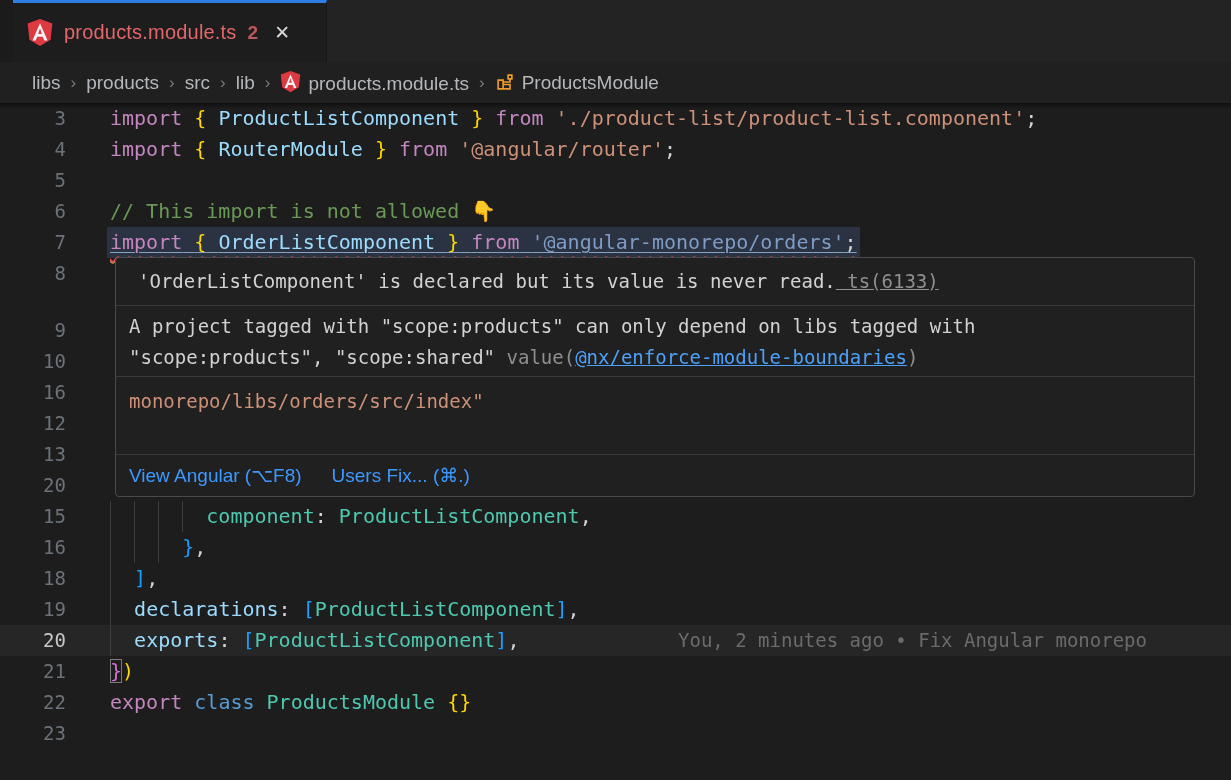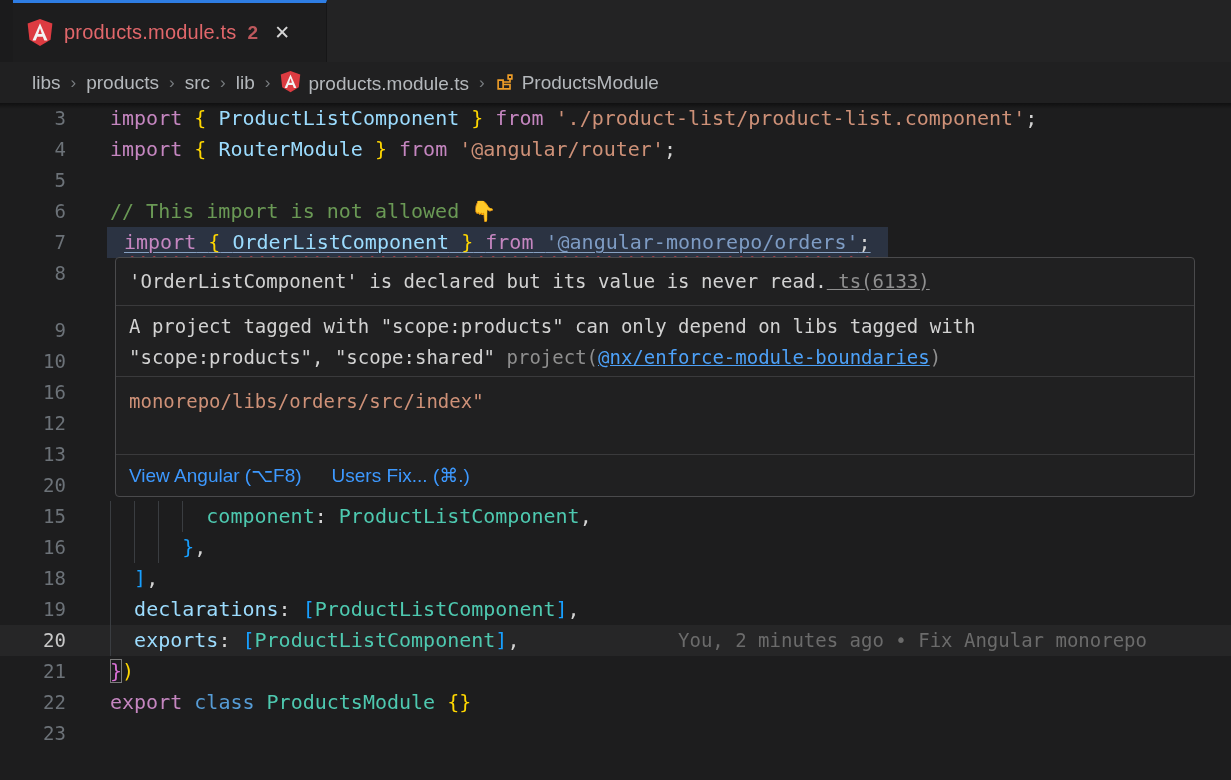--- a/index.html
+++ b/index.html
@@ -31,21 +31,21 @@
   .row { position:relative; height:31px; line-height:31px; display:flex; white-space:pre; }
   .row.current { background:rgba(255,255,255,.045); }
   .spacer { height:26px; }
   .gutter { flex:none; width:66px; text-align:right; color:#6c7278; font-size:19px; cursor:pointer; }
   .codecell { flex:1; position:relative; padding-left:44px; cursor:text; }
   .guide { position:absolute; top:0; bottom:0; width:1px; background:#3a3d41; }
   .matched { outline:1px solid #7b7b7b; outline-offset:-1px; }
   .blame { position:absolute; left:612px; top:0; color:#6b6b6b; font-size:19px; }
 
   
-  .l7bg { background:#2b3342; padding:0 17px; margin-left:-3px; display:inline-block; }
+  .l7bg { background:#2b3342; padding:0 3px; margin-left:-3px; display:inline-block; }
   .wavy-y { text-decoration-line:underline; text-decoration-style:wavy; text-decoration-color:#d3a14b;
             text-decoration-thickness:2px; text-underline-offset:8px; }
   .wavy-r { text-decoration-line:underline; text-decoration-style:wavy; text-decoration-color:#e5484d;
             text-decoration-thickness:2px; text-underline-offset:7px; }
   .sol-u  { text-decoration-line:underline; text-decoration-style:solid; text-decoration-color:#87a1c2;
             text-decoration-thickness:1px; text-underline-offset:3px; }
 
   
   .hover-popup { position:absolute; left:115px; top:154px; width:1080px; background:#202021;
                  border:1px solid #4a4a4c; border-radius:4px; z-index:10;
@@ -97,25 +97,25 @@
       <path d="M10.5 2.5 L13.5 2.5 L13.5 5.5 L10.5 5.5 Z" fill="none" stroke="#EE9D28" stroke-width="1.3"></path>
       <path d="M12 5.5 L12 8 L6 8" fill="none" stroke="#EE9D28" stroke-width="1.3"></path>
       <path d="M2.5 6.5 L6.5 6.5 L6.5 13.5 L2.5 13.5 Z M6.5 10 L12 10 L12 13.5 L6.5 13.5" fill="none" stroke="#EE9D28" stroke-width="1.3"></path>
     </svg><span>ProductsModule</span>
   </span>
 </div>
 
 <div class="editor" id="editor">
   <div class="hover-popup" id="hover">
       <div class="hover-section hs-0">
-        <div class="hover-line"><span style="color: rgb(210, 210, 210);">'OrderListComponent' is declared but its value is never read.</span><span style="color: rgb(143, 143, 143); text-decoration: underline;"> ts(6133)</span></div>
+        <div class="hover-line"><span style="color: rgb(210, 210, 210); margin-left: 9px;">'OrderListComponent' is declared but its value is never read.</span><span style="color: rgb(143, 143, 143); text-decoration: underline;"> ts(6133)</span></div>
       </div>
       <div class="hover-section hs-1">
         <div class="hover-line"><span style="color: rgb(210, 210, 210);">A project tagged with "scope:products" can only depend on libs tagged with</span></div>
-        <div class="hover-line"><span style="color: rgb(210, 210, 210);">"scope:products", "scope:shared" </span><span style="color: rgb(143, 143, 143);">project(</span><span class="hover-link" style="color: rgb(77, 161, 248);">@nx/enforce-module-boundaries</span><span style="color: rgb(143, 143, 143);">)</span></div>
+        <div class="hover-line"><span style="color: rgb(210, 210, 210);">"scope:products", "scope:shared" </span><span style="color: rgb(143, 143, 143);">value(</span><span class="hover-link" style="color: rgb(77, 161, 248);">@nx/enforce-module-boundaries</span><span style="color: rgb(143, 143, 143);">)</span></div>
       </div>
       <div class="hover-section hs-2">
         <div class="hover-line"><span style="color: rgb(206, 145, 120);">monorepo/libs/orders/src/index"</span></div>
       </div>
       <div class="hover-actions">
         <span class="hover-action">View Angular (⌥F8)</span>
         <span class="hover-action">Users Fix... (⌘.)</span>
       </div>
     </div>
 <div class="row"><div class="gutter">3</div><div class="codecell"><span style="color: rgb(197, 134, 192);">import</span><span style="color: rgb(212, 212, 212);"> </span><span style="color: rgb(255, 215, 0);">{</span><span style="color: rgb(212, 212, 212);"> </span><span style="color: rgb(156, 220, 254);">ProductListComponent</span><span style="color: rgb(212, 212, 212);"> </span><span style="color: rgb(255, 215, 0);">}</span><span style="color: rgb(212, 212, 212);"> </span><span style="color: rgb(197, 134, 192);">from</span><span style="color: rgb(212, 212, 212);"> </span><span style="color: rgb(206, 145, 120);">'./product-list/product-list.component'</span><span style="color: rgb(212, 212, 212);">;</span></div></div>

